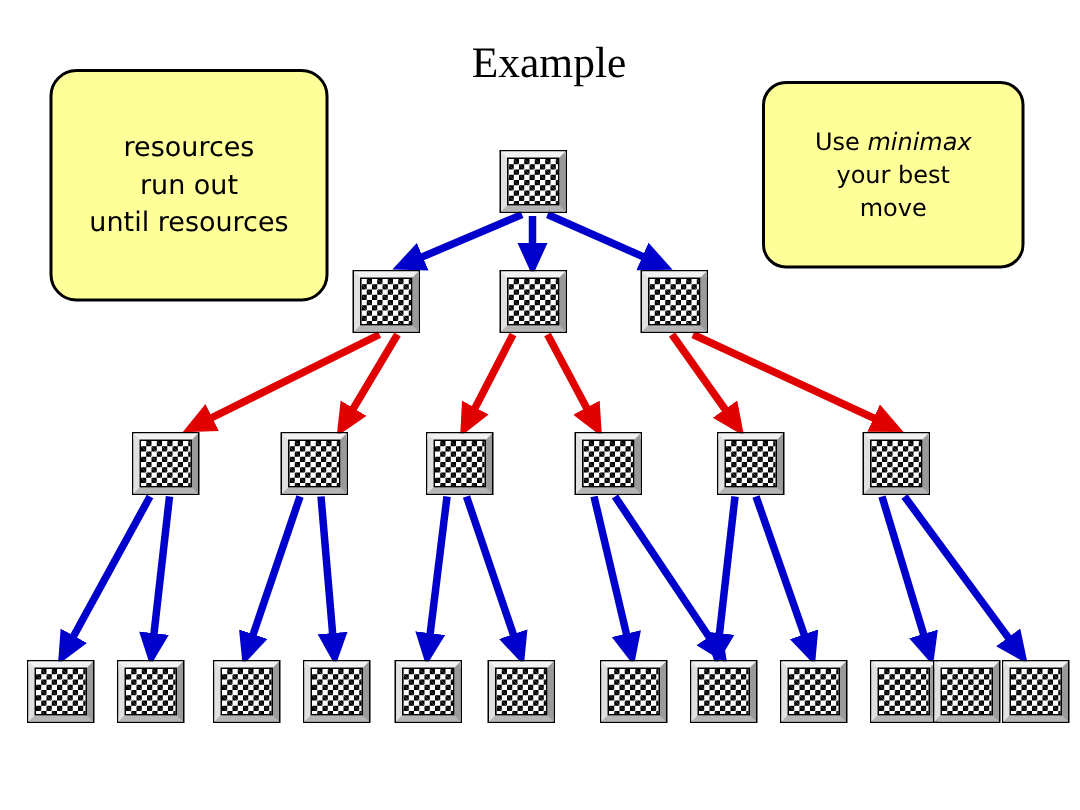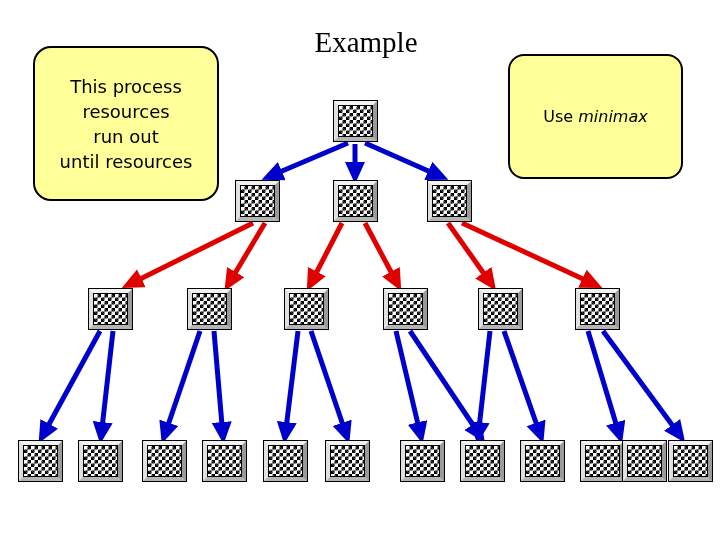--- a/index.html
+++ b/index.html
@@ -242,26 +242,27 @@
         <div class="face"></div>
       </div>
       <div class="node" style="left: 668px; top: 440px; width: 45px; height: 42px;">
         <div class="bevel"></div>
         <div class="face"></div>
       </div>
     </div>
 
   <div class="callout" id="callout-left">
     <div class="lines" id="callout-left-lines">
-        <span class="ln">This process</span>
         <span class="ln">resources</span>
         <span class="ln">run out</span>
         <span class="ln">until resources</span>
       </div>
   </div>
 
   <div class="callout" id="callout-right">
     <div class="lines" id="callout-right-lines">
         <span class="ln"><span>Use </span><span class="ital">minimax</span></span>
+        <span class="ln">your best</span>
+        <span class="ln">move</span>
       </div>
   </div>
 
 </div>
 
 </body></html>

